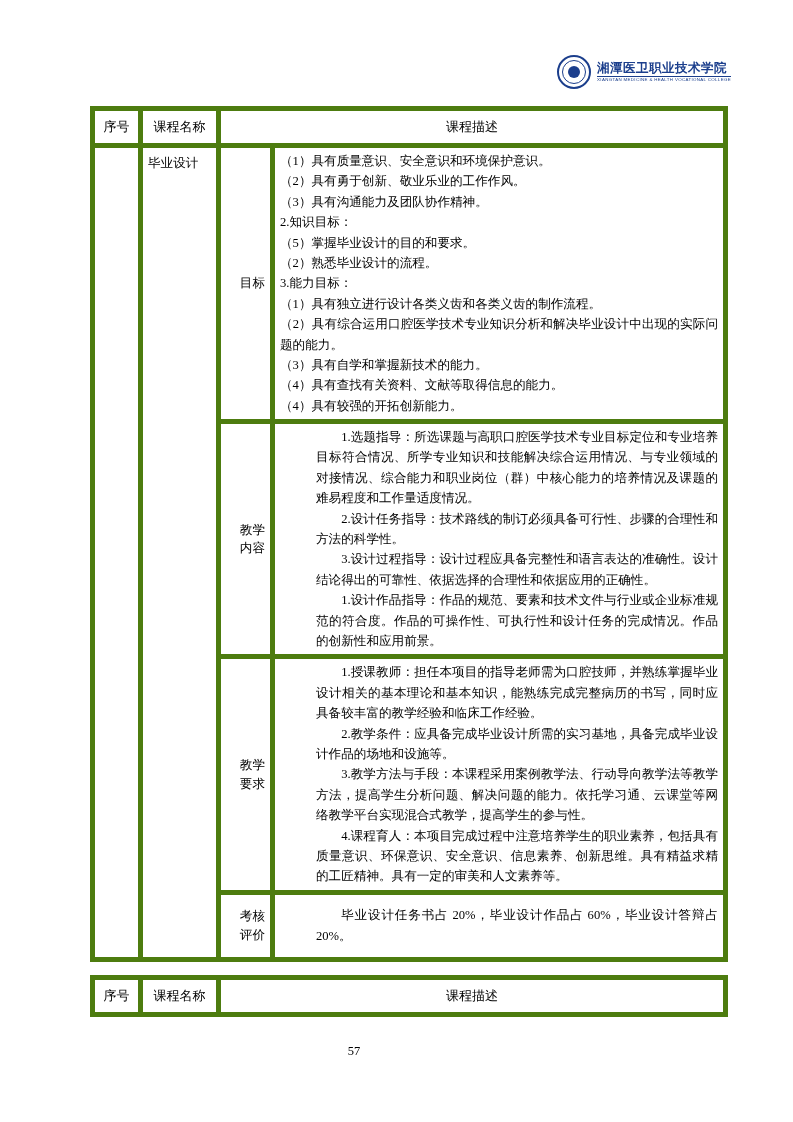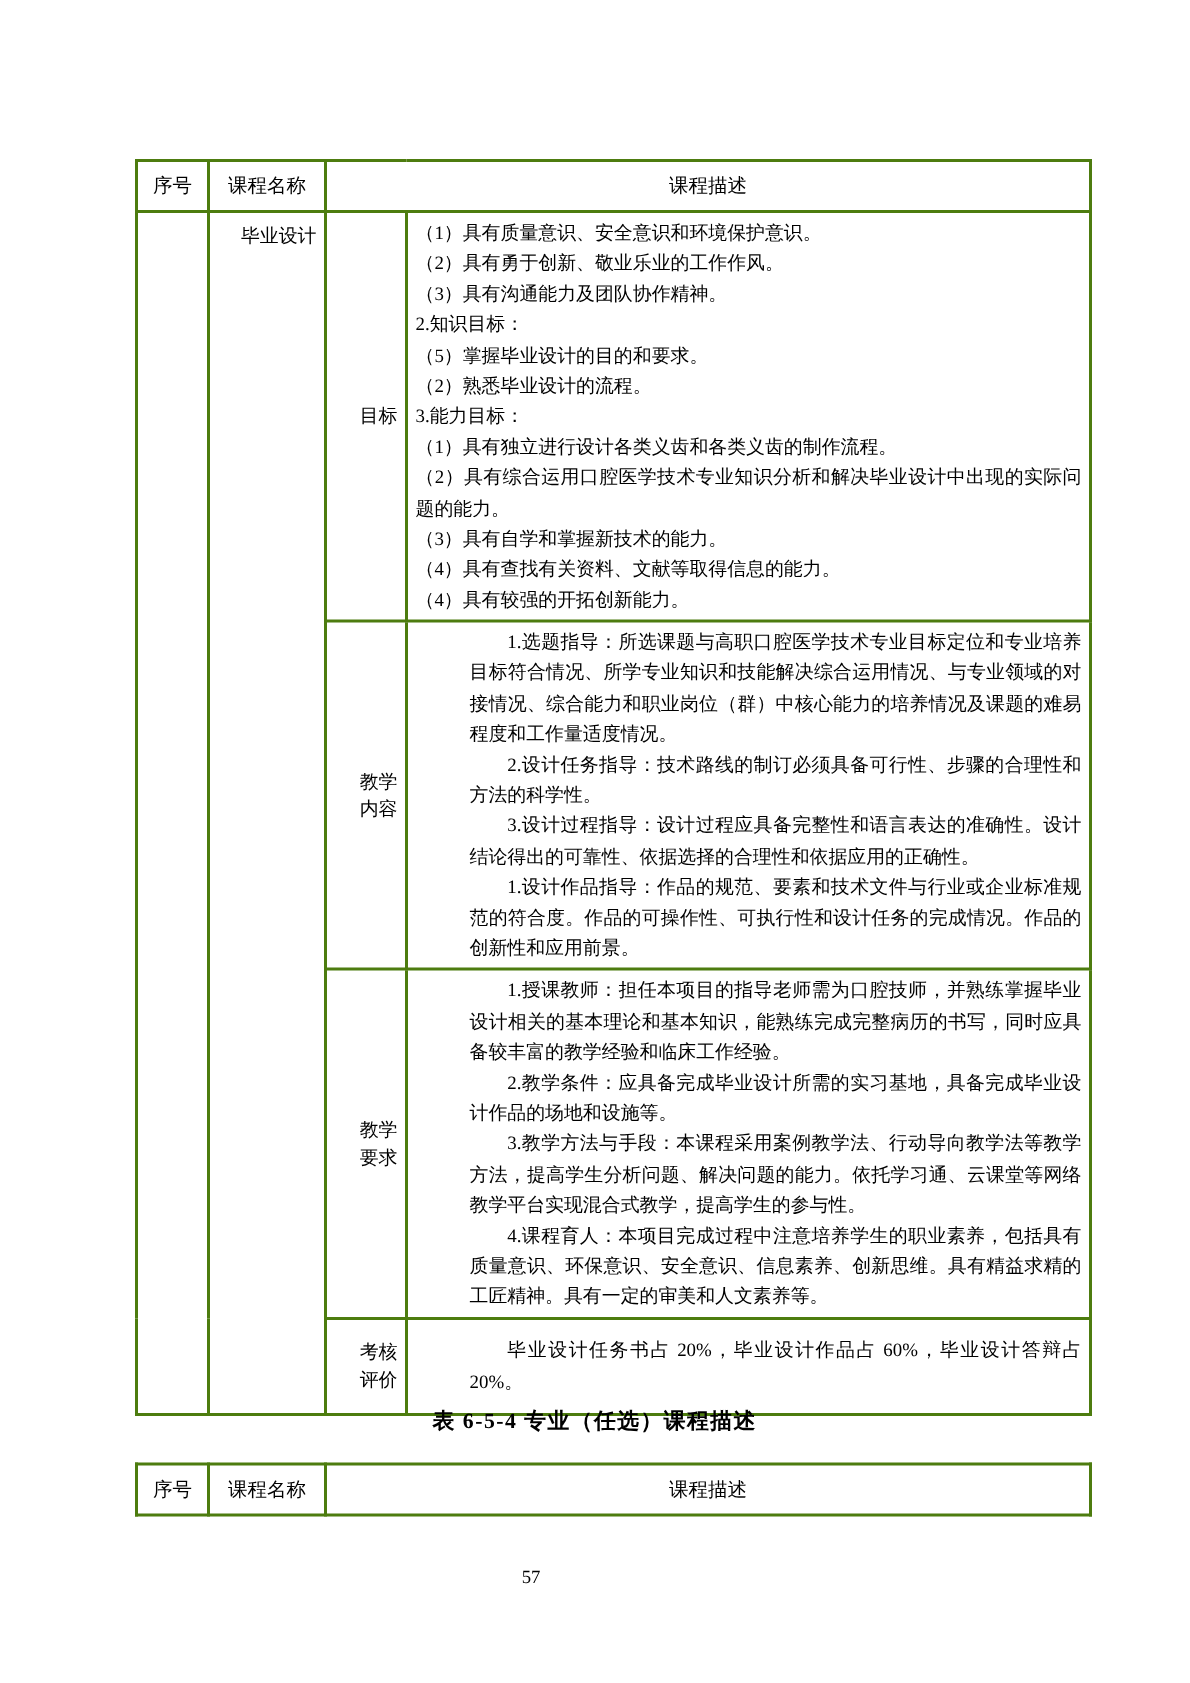--- a/index.html
+++ b/index.html
@@ -84,39 +84,39 @@
   
   .doc-table {
     position: absolute;
     left: 90px;
     width: 638px;
     border-collapse: collapse;
     table-layout: fixed;
     font-size: 12.6px;
   }
   .doc-table td, .doc-table th {
-    border: 2px solid #4d7c0f;
+    border: 5px solid #4d7c0f;
     padding: 3px 5px;
     vertical-align: middle;
     font-weight: normal;
   }
   .t1 { top: 106px; }
   .t2 { top: 975px; }
 
   .col-no    { width: 48px; }
   .col-name  { width: 78px; }
   .col-sub   { width: 54px; }
 
   .hdr {
     text-align: center;
     font-weight: bold;
     height: 26px;
     font-size: 13px;
   }
-  .center { text-align: right; }
+  .center { text-align: left; }
   .mid-label {
     text-align: right;
     vertical-align: middle;
     line-height: 1.45;
   }
   .cell-top { vertical-align: top; }
 
   .para {
     line-height: 1.62;
     text-align: justify;
@@ -142,20 +142,28 @@
     width: 708px;
     text-align: center;
     font-size: 12.5px;
   }
 </style>
 </head>
 <body>
 
 <div class="page">
 
+  <div class="logo-wrap">
+    <div class="logo-seal"></div>
+    <div class="logo-text">
+      <div class="logo-cn">湘潭医卫职业技术学院</div>
+      <div class="logo-rule"></div>
+      <div class="logo-en">XIANGTAN MEDICINE &amp; HEALTH VOCATIONAL COLLEGE</div>
+    </div>
+  </div>
 
   <table class="doc-table t1">
     <colgroup>
       <col class="col-no">
         <col class="col-name">
         <col class="col-sub">
         <col>
     </colgroup>
     <tbody>
       <tr>
@@ -206,21 +214,20 @@
 
       <tr>
         <td class="mid-label" style="height:56px;">考核<br>评价</td>
         <td class="cell-top">
           <p class="para indent">毕业设计任务书占 20%，毕业设计作品占 60%，毕业设计答辩占 20%。</p>
         </td>
       </tr>
     </tbody>
   </table>
 
-  <div class="caption">表 6-5-4  专业（任选）课程描述</div>
 
   <table class="doc-table t2">
     <colgroup>
       <col class="col-no">
         <col class="col-name">
         <col>
     </colgroup>
     <tbody>
       <tr>
         <td class="hdr">序号</td>

